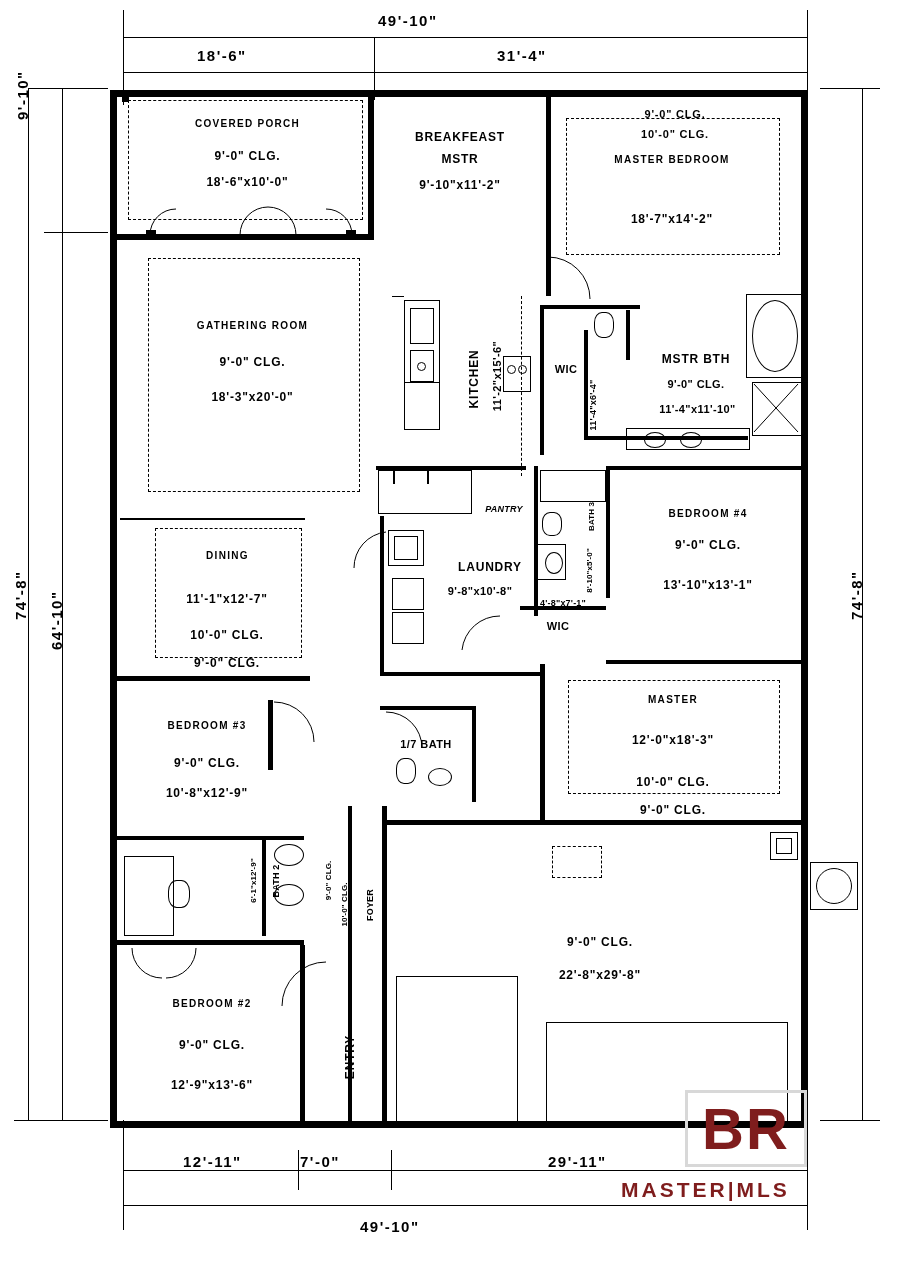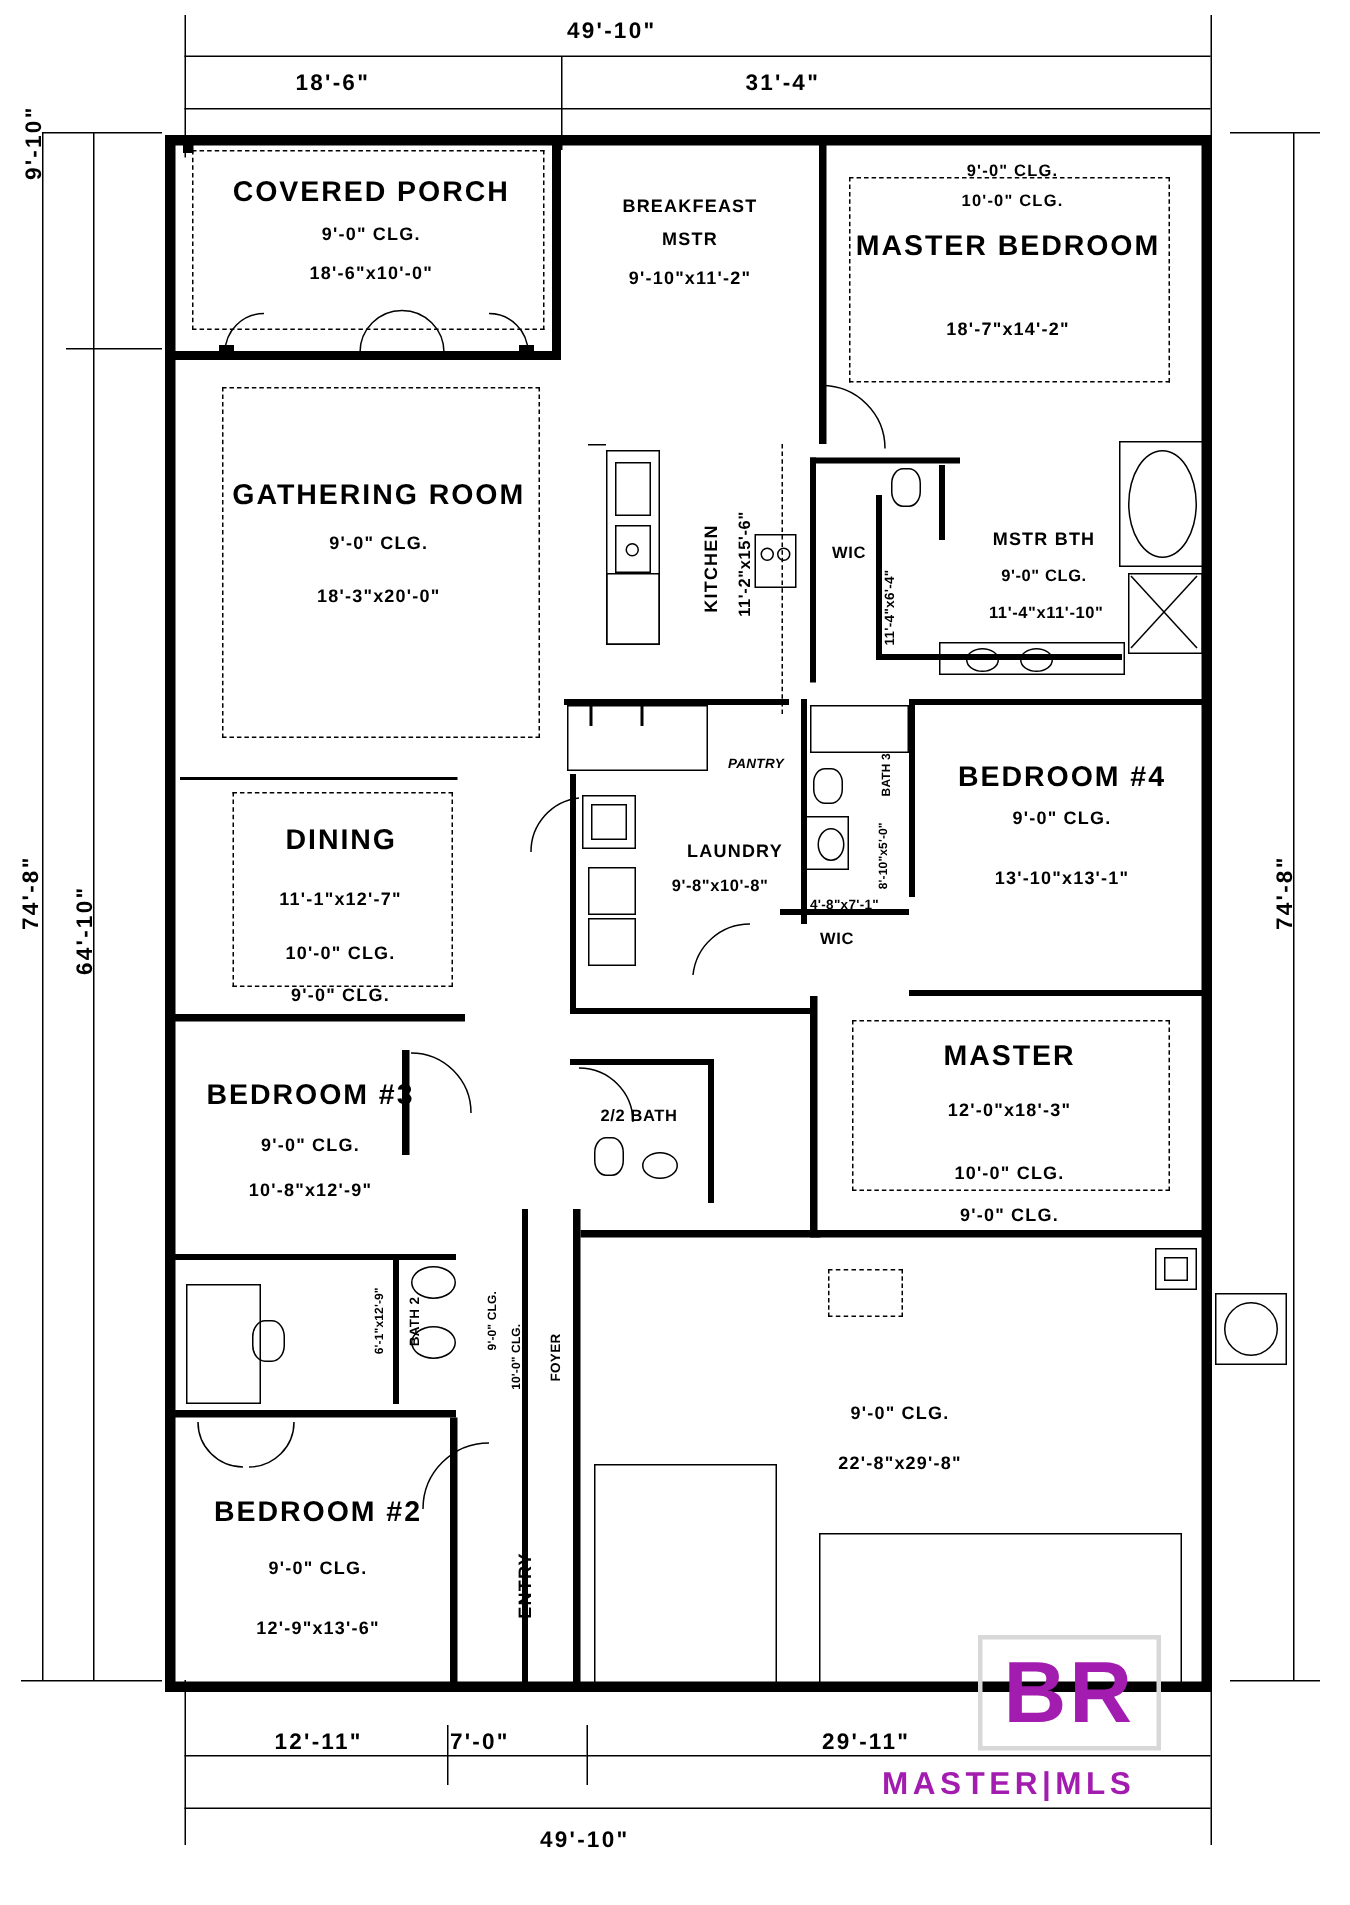--- a/index.html
+++ b/index.html
@@ -3,35 +3,35 @@
 <meta charset="utf-8">
 <style>
   html,body{margin:0;padding:0;background:#ffffff;}
   body{font-family:"Liberation Sans", sans-serif;}
   #sheet{position:relative;width:900px;height:1270px;background:#fff;overflow:hidden;}
 
   
   .wall{position:absolute;background:#000;}
   .thin{position:absolute;background:#000;}
   .lbl{position:absolute;text-align:center;white-space:nowrap;color:#000;letter-spacing:.5px;}
-  .lbl.big{font-size:19px;font-weight:700;letter-spacing:1.3px;}
+  .lbl.big{font-size:10px;font-weight:700;letter-spacing:1.3px;}
   .lbl.mid{font-size:12px;font-weight:700;letter-spacing:.8px;}
   .lbl.sm{font-size:11px;font-weight:700;letter-spacing:.4px;}
   .lbl.xs{font-size:9px;font-weight:700;letter-spacing:.2px;}
   .lbl.xxs{font-size:8px;font-weight:700;letter-spacing:.1px;}
   .vert{transform-origin:center center;}
   .dimtxt{position:absolute;font-size:15px;font-weight:700;letter-spacing:1.5px;color:#000;white-space:nowrap;}
   .dimtxt.v{font-size:15px;}
   .dimline{position:absolute;background:#000;height:1px;}
   .dimlineV{position:absolute;background:#000;width:1px;}
   .box{position:absolute;border:1px solid #000;}
   .boxthin{position:absolute;border:1px solid #000;}
   .circ{position:absolute;border:1px solid #000;border-radius:50%;}
   .dashed{position:absolute;border:1px dashed #000;}
-  .wm{position:absolute;color:#a21caf;font-weight:700;}
+  .wm{position:absolute;color:#7f1d1d;font-weight:700;margin-left:33px;}
   svg{position:absolute;overflow:visible;}
 </style>
 </head>
 <body>
 
 <div id="sheet">
 
   <div class="dimlineV" style="left:123px;top:10px;height:95px;"></div>
   <div class="dimlineV" style="left:374px;top:38px;height:62px;"></div>
   <div class="dimlineV" style="left:807px;top:10px;height:95px;"></div>
@@ -219,21 +219,21 @@
   <div class="lbl big" style="left:122px;top:720px;width:170px;">BEDROOM #3</div>
   <div class="lbl mid" style="left:122px;top:756px;width:170px;">9'-0" CLG.</div>
   <div class="lbl mid" style="left:122px;top:786px;width:170px;">10'-8"x12'-9"</div>
   <div class="wall" style="left:268px;top:700px;width:5px;height:70px;"></div>
   <svg style="left:272px;top:700px;width:44px;height:44px;">
     <path d="M2,2 A40,40 0 0 1 42,42" fill="none" stroke="#000" stroke-width="1"></path>
   </svg>
 
   <div class="wall" style="left:380px;top:706px;width:96px;height:4px;"></div>
   <div class="wall" style="left:472px;top:706px;width:4px;height:96px;"></div>
-  <div class="lbl sm" style="left:380px;top:738px;width:92px;">2/2 BATH</div>
+  <div class="lbl sm" style="left:380px;top:738px;width:92px;">1/7 BATH</div>
   <div class="box" style="left:396px;top:758px;width:18px;height:24px;border-radius:40%;"></div>
   <div class="circ" style="left:428px;top:768px;width:22px;height:16px;"></div>
   <svg style="left:384px;top:710px;width:40px;height:40px;">
     <path d="M2,2 A36,36 0 0 1 38,38" fill="none" stroke="#000" stroke-width="1"></path>
   </svg>
 
   <div class="wall" style="left:114px;top:836px;width:190px;height:4px;"></div>
   <div class="box" style="left:124px;top:856px;width:48px;height:78px;"></div>
   <div class="box" style="left:168px;top:880px;width:20px;height:26px;border-radius:40%;"></div>
   <div class="wall" style="left:262px;top:840px;width:4px;height:96px;"></div>

